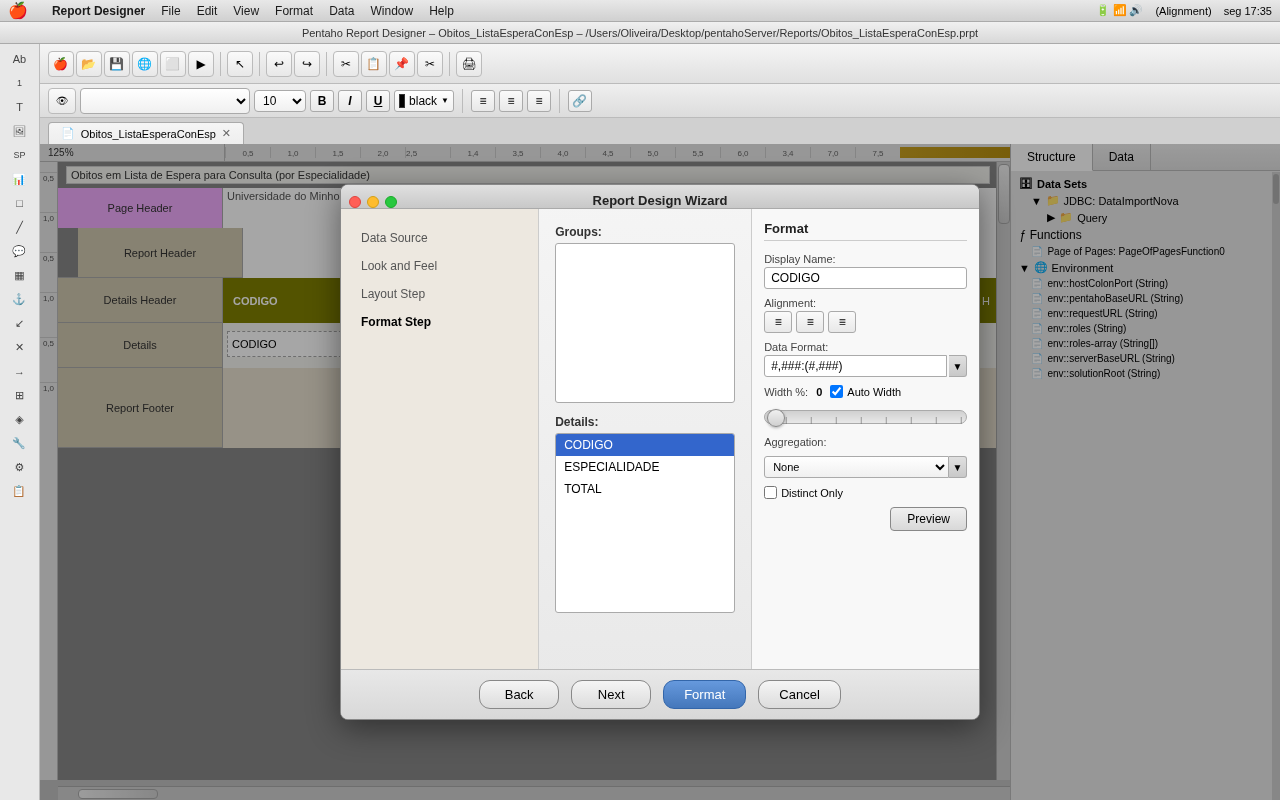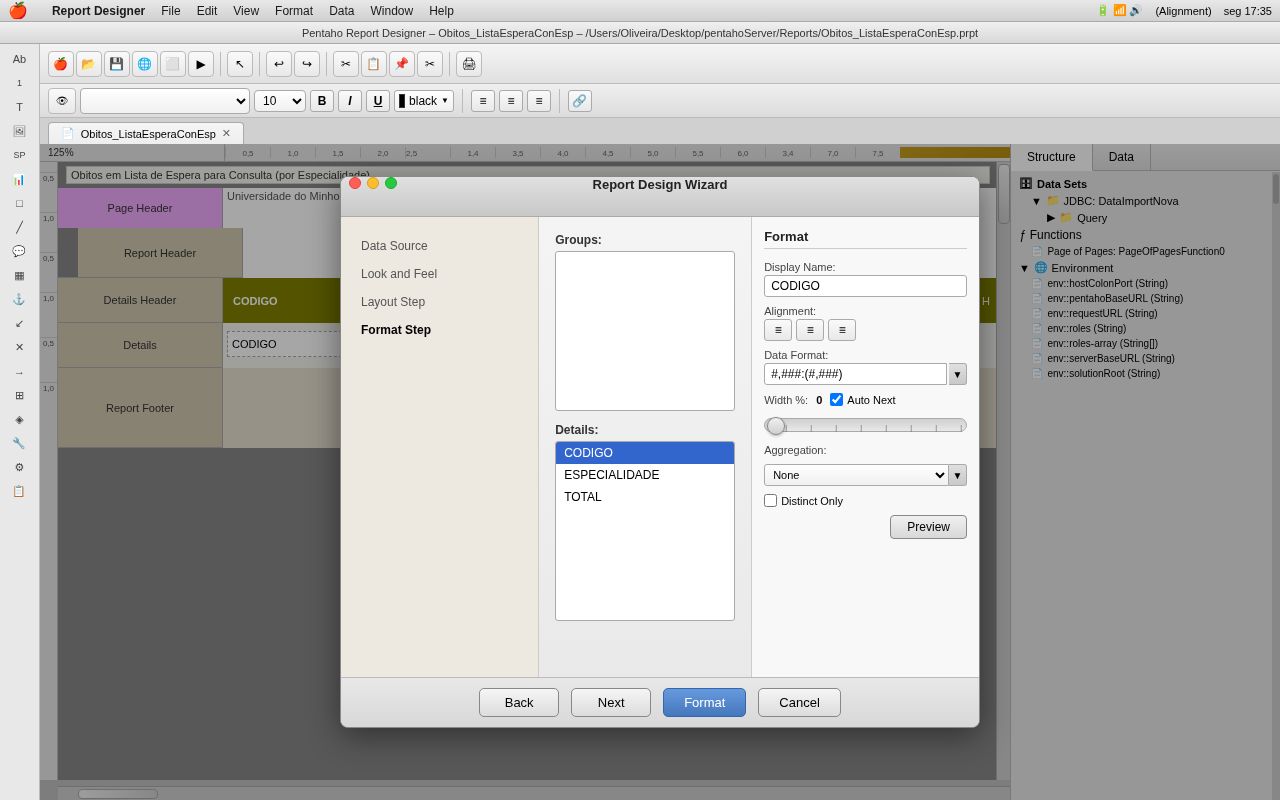--- a/index.html
+++ b/index.html
@@ -234,25 +234,25 @@
     .modal {
       width: 640px;
       background: linear-gradient(to bottom, #f5f5f5, #e8e8e8);
       border: 1px solid #888;
       border-radius: 8px;
       box-shadow: 0 8px 32px rgba(0,0,0,0.45);
       overflow: hidden;
     }
 
     .modal-titlebar {
-      height: 40px;
+      height: 24px;
       background: linear-gradient(to bottom, #e0e0e0, #c8c8c8);
       border-bottom: 1px solid #aaa;
       display: flex;
-      align-items: flex-start;
+      align-items: flex-end;
       justify-content: center;
       font-size: 13px;
       font-weight: 600;
       color: #222;
       position: relative;
     }
     .modal-controls {
       position: absolute;
       left: 8px;
       display: flex;
@@ -465,21 +465,21 @@
       background: linear-gradient(to bottom, #e8e8e8, #d8d8d8);
       border-top: 1px solid #bbb;
       display: flex;
       align-items: center;
       justify-content: center;
       gap: 12px;
     }
     .footer-btn {
       padding: 6px 20px;
       border: 1px solid #888;
-      border-radius: 5px;
+      border-radius: 11px;
       background: linear-gradient(to bottom, #f5f5f5, #dcdcdc);
       font-size: 13px;
       cursor: pointer;
       min-width: 80px;
       text-align: center;
     }
     .footer-btn.primary {
       background: linear-gradient(to bottom, #6699dd, #4477bb);
       color: white;
       border-color: #3366aa;
@@ -837,21 +837,21 @@
                   <input class="format-input" type="text" value="#,###:(#,###)" style="flex: 1 1 0%; border-radius: 3px 0px 0px 3px;">
                   <div class="select-arrow">▼</div>
                 </div>
               </div>
 
               <div class="width-row">
                 <span class="width-label">Width %:</span>
                 <span class="width-val">0</span>
                 <div class="auto-width-check">
                   <input type="checkbox" checked="" style="">
-                  <span>Auto Next</span>
+                  <span>Auto Width</span>
                 </div>
               </div>
 
               <div class="slider-track">
                 <div class="slider-thumb"></div>
 
                 <div style="position:absolute; left:20px; right:4px; top:5px; display:flex; justify-content:space-between;">
                   <span style="font-size:7px; color:#666;">|</span>
                   <span style="font-size:7px; color:#666;">|</span>
                   <span style="font-size:7px; color:#666;">|</span>

